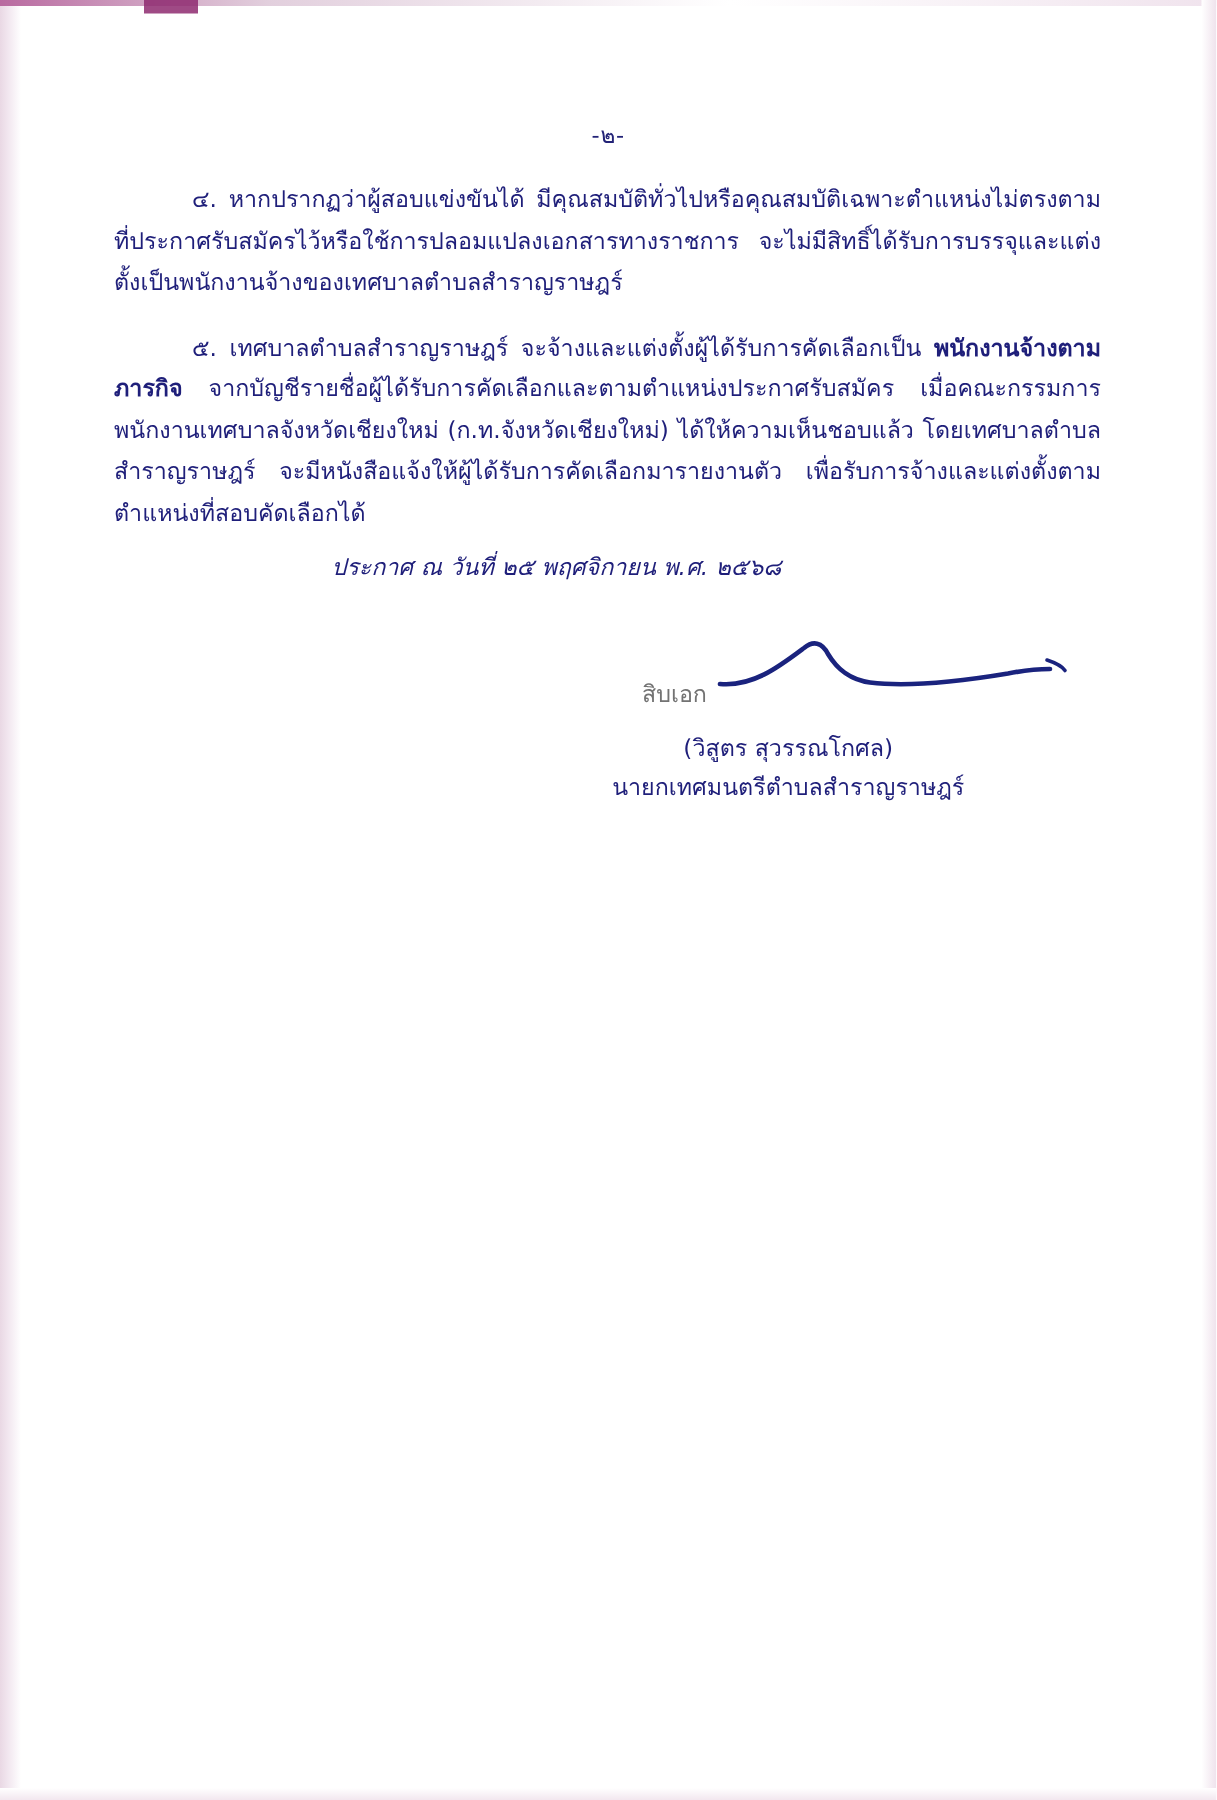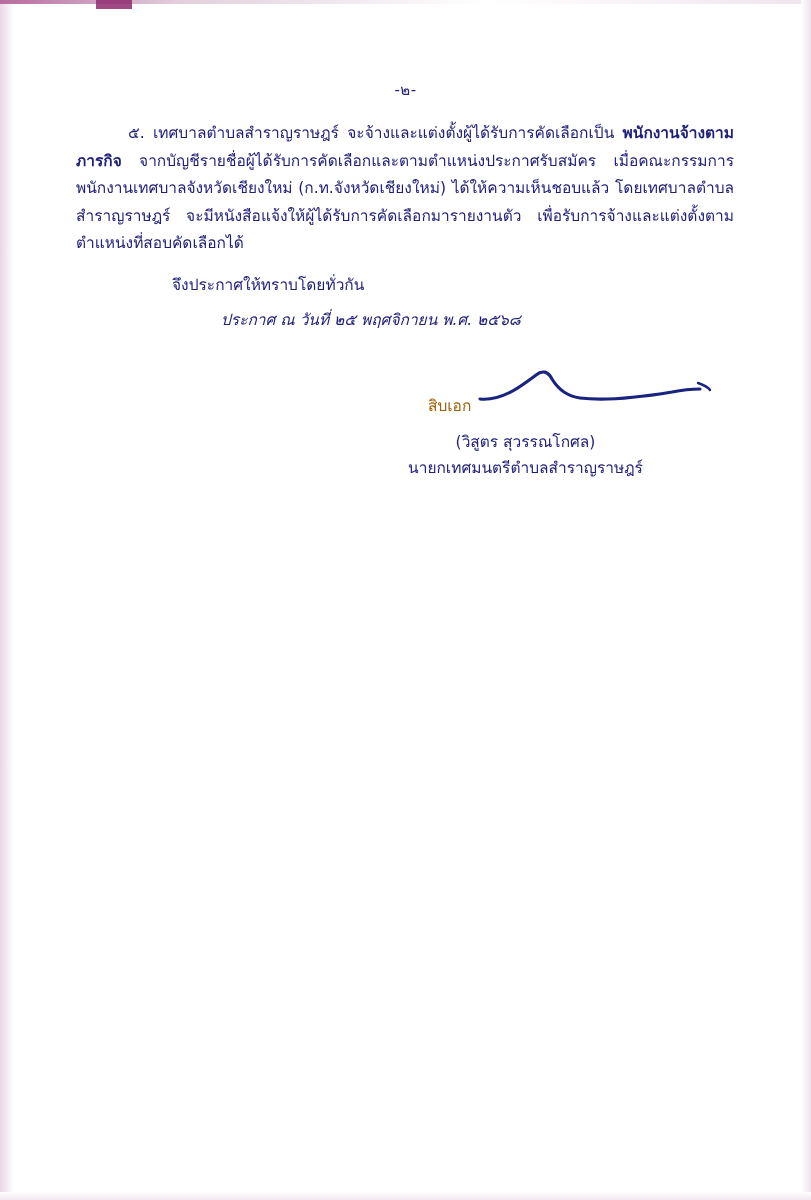--- a/index.html
+++ b/index.html
@@ -100,21 +100,21 @@
   .sign-area {
     position: relative;
     margin-top: 34px;
     height: 120px;
   }
   .rank {
     position: absolute;
     left: 352px;
     top: 24px;
     font-size: 15.5px;
-    color: #a16207;
+    color: #737373;
   }
   .signature {
     position: absolute;
     left: 400px;
     top: -4px;
     width: 240px;
     height: 60px;
   }
   .sig-name {
     position: absolute;
@@ -148,26 +148,28 @@
   <div class="edge-top-left"></div>
   <div class="edge-right"></div>
   <div class="edge-bottom"></div>
 
   <div class="content">
 
     <div class="page-number">-๒-</div>
 
     <div class="body-block">
 
+      <p class="para">
+        <span>๔. หากปรากฏว่าผู้สอบแข่งขันได้  มีคุณสมบัติทั่วไปหรือคุณสมบัติเฉพาะตำแหน่งไม่ตรงตามที่ประกาศรับสมัครไว้หรือใช้การปลอมแปลงเอกสารทางราชการ จะไม่มีสิทธิ์ได้รับการบรรจุและแต่งตั้งเป็นพนักงานจ้างของเทศบาลตำบลสำราญราษฎร์</span>
+      </p>
 
       <p class="para second">
         <span>๕. เทศบาลตำบลสำราญราษฎร์ จะจ้างและแต่งตั้งผู้ได้รับการคัดเลือกเป็น </span><b class="bold">พนักงานจ้างตามภารกิจ</b><span> จากบัญชีรายชื่อผู้ได้รับการคัดเลือกและตามตำแหน่งประกาศรับสมัคร เมื่อคณะกรรมการพนักงานเทศบาลจังหวัดเชียงใหม่ (ก.ท.จังหวัดเชียงใหม่) ได้ให้ความเห็นชอบแล้ว โดยเทศบาลตำบลสำราญราษฎร์ จะมีหนังสือแจ้งให้ผู้ได้รับการคัดเลือกมารายงานตัว เพื่อรับการจ้างและแต่งตั้งตามตำแหน่งที่สอบคัดเลือกได้</span>
       </p>
 
-      <p class="closing">จึงประกาศให้ทราบโดยทั่วกัน</p>
 
       <p class="dateline">ประกาศ  ณ  วันที่ ๒๕ พฤศจิกายน พ.ศ. ๒๕๖๘</p>
 
       <div class="sign-area">
         <div class="rank">สิบเอก</div>
 
         <svg class="signature" viewBox="0 0 240 60" xmlns="http://www.w3.org/2000/svg">
           <path d="M4 34 C 26 36, 44 22, 60 10 C 66 5, 72 6, 76 14 C 82 24, 90 31, 104 33 C 128 36, 160 33, 196 27 C 206 25, 216 24, 224 24" fill="none" stroke="#1a237e" stroke-width="3.1" stroke-linecap="round"></path>
           <path d="M222 18 C 228 20, 232 22, 234 25" fill="none" stroke="#1a237e" stroke-width="2.4" stroke-linecap="round"></path>
         </svg>

